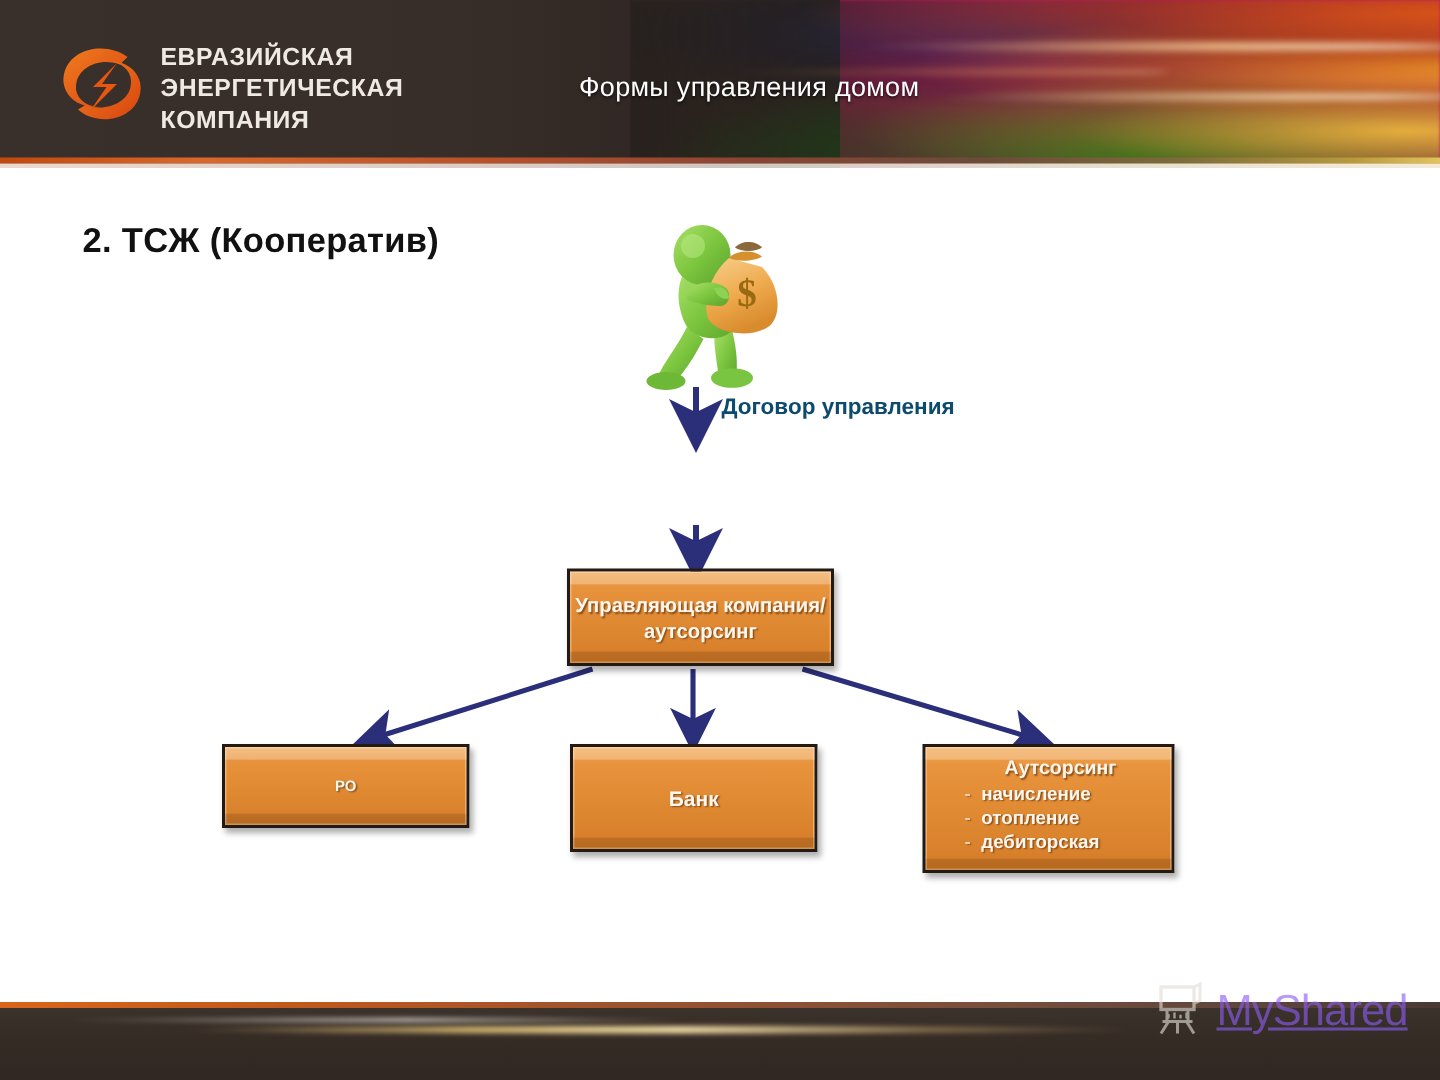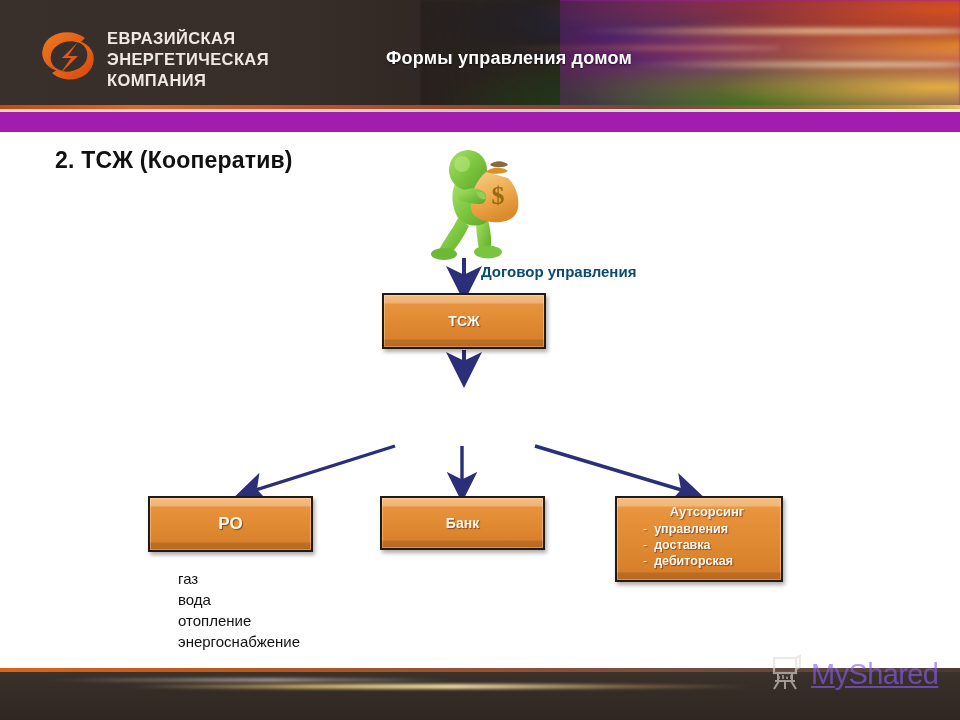--- a/index.html
+++ b/index.html
@@ -6,22 +6,22 @@
   html,body{margin:0;padding:0;background:#ffffff;}
   body{
     width:960px;height:720px;overflow:hidden;position:relative;
     font-family:"Liberation Sans","DejaVu Sans",sans-serif;
     background:#ffffff;
   }
   .slide{position:absolute;inset:0;width:960px;height:720px;background:#fff;overflow:hidden;}
 
   
   .header{
-    position:absolute;left:0;top:0;width:960px;height:132px;
-    background:#a21caf;
+    position:absolute;left:0;top:0;width:960px;height:112px;
+    background:#be185d;
     overflow:hidden;
   }
   .hdr-dark{
     position:absolute;left:0;top:0;width:560px;height:112px;
     background:linear-gradient(90deg,#3a302b 0%,#372d29 55%,#2a2320 100%);
   }
   
   .aurora{position:absolute;left:420px;top:0;width:540px;height:112px;overflow:hidden;}
   .aurora::before{
     content:"";position:absolute;inset:0;
@@ -51,21 +51,21 @@
   
   .logo{position:absolute;left:36px;top:26px;width:66px;height:62px;}
   .logo svg{display:block;}
   .logo-text{
     position:absolute;left:107px;top:28px;
     color:#efe9e3;font-size:16.5px;font-weight:700;line-height:21px;
     letter-spacing:.4px;white-space:pre-line;
   }
   .hdr-title{
     position:absolute;left:386px;top:48px;
-    color:#ffffff;font-size:18px;font-weight:700;letter-spacing:.2px;
+    color:#ffffff;font-size:18px;font-weight:400;letter-spacing:.2px;
     text-shadow:0 1px 2px rgba(0,0,0,.6);
   }
 
   
   .section-no{
     position:absolute;left:55px;top:147px;
     font-size:23px;font-weight:700;color:#111;letter-spacing:.2px;
   }
 
   
@@ -96,22 +96,22 @@
   .box::before{
     content:"";position:absolute;inset:0;pointer-events:none;
     background:
       linear-gradient(180deg,rgba(255,255,255,.28) 0 8px,rgba(255,255,255,0) 9px),
       linear-gradient(0deg,rgba(0,0,0,.12) 0 7px,rgba(0,0,0,0) 8px);
   }
   .box span{position:relative;z-index:2;}
 
   #box-tszh{left:382px;top:293px;width:164px;height:56px;font-size:14px;}
   #box-uk{left:378px;top:379px;width:178px;height:65px;font-size:13.5px;line-height:17px;}
-  #box-ro{left:148px;top:496px;width:165px;height:56px;font-size:17px;}
-  #box-bank{left:380px;top:496px;width:165px;height:54px;font-size:14px;}
+  #box-ro{left:148px;top:496px;width:165px;height:56px;font-size:10px;}
+  #box-bank{left:380px;top:496px;width:165px;height:72px;font-size:14px;}
   #box-outsourcing{
     left:615px;top:496px;width:168px;height:86px;
     display:block;padding:5px 0 0 16px;font-size:12.5px;
   }
   #box-outsourcing .os-title{
     position:relative;z-index:2;display:block;text-align:center;
     font-size:13px;font-weight:700;line-height:17px;margin-bottom:1px;
   }
   #box-outsourcing ul{
     position:relative;z-index:2;list-style:none;margin:0;padding:0 6px 0 10px;
@@ -249,57 +249,51 @@
 
     <line x1="464" y1="350" x2="464" y2="378" stroke="#2b2f7a" stroke-width="4" marker-end="url(#ah)"></line>
 
     <line x1="395" y1="446" x2="243" y2="494" stroke="#2b2f7a" stroke-width="3.4" marker-end="url(#ah)"></line>
 
     <line x1="462" y1="446" x2="462" y2="494" stroke="#2b2f7a" stroke-width="3.4" marker-end="url(#ah)"></line>
 
     <line x1="535" y1="446" x2="695" y2="494" stroke="#2b2f7a" stroke-width="3.4" marker-end="url(#ah)"></line>
   </svg>
 
-  <div class="box" id="box-tszh">
-    <span>ТСЖ</span>
-  </div>
-
+
+  <div class="box" id="box-uk">
+    <span>Управляющая компания/ аутсорсинг</span>
+  </div>
 
   <div class="box" id="box-ro">
     <span>РО</span>
   </div>
 
   <div class="box" id="box-bank">
     <span>Банк</span>
   </div>
 
   <div class="box" id="box-outsourcing">
     <span class="os-title">Аутсорсинг</span>
     <ul>
       <li>
         <span class="dash">-</span>
-        <span>управления</span>
+        <span>начисление</span>
       </li>
       <li>
         <span class="dash">-</span>
-        <span>доставка</span>
+        <span>отопление</span>
       </li>
       <li>
         <span class="dash">-</span>
         <span>дебиторская</span>
       </li>
     </ul>
   </div>
 
-  <div class="services">
-    <div>газ</div>
-    <div>вода</div>
-    <div>отопление</div>
-    <div>энергоснабжение</div>
-  </div>
 
   <div class="f-accent"></div>
   <div class="footer"></div>
   <div class="f-glow"></div>
   <div class="f-glow2"></div>
 
   <div class="watermark">
     <span>
       <svg width="34" height="36" viewBox="0 0 34 36" aria-hidden="true">
         <rect x="4" y="4" width="22" height="15" fill="none" stroke="#e2ddd6" stroke-width="2.2"></rect>

